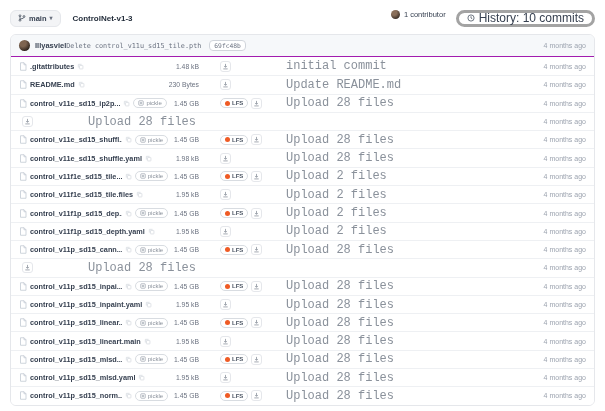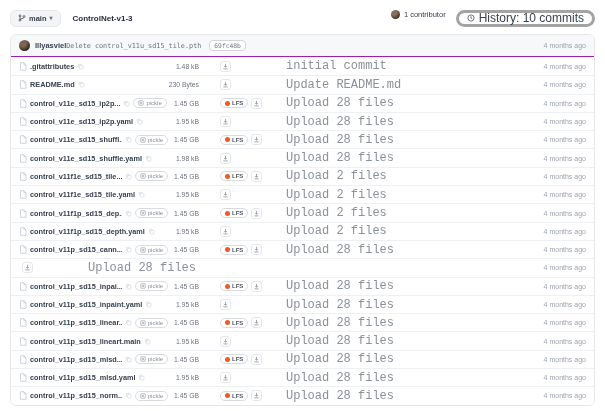--- a/index.html
+++ b/index.html
@@ -209,170 +209,223 @@
         <svg width="7" height="7" viewBox="0 0 16 16" fill="none" stroke="#8a919b" stroke-width="1.8">
           <path d="M8 2v7.5M4.8 6.8 8 10l3.2-3.2M3 13.5h10"></path>
         </svg>
       </span>
     </div>
     <a class="row-msg">Upload 28 files</a>
     <span class="row-age">4 months ago</span>
   </div>
 
   <div class="file-row">
-    <div class="file-cell">
-      <span class="file-icon">
-        <svg width="8" height="9" viewBox="0 0 16 18" fill="none" stroke="#c3cad3" stroke-width="1.6">
-          <path d="M3 1.5h7l4 4v11H3z"></path>
-                <path d="M10 1.5v4h4"></path>
-        </svg>
-      </span>
-      <a class="file-name">control_v11e_sd15_ip2p.yaml</a>
+    <div class="actions">
+
+      <span class="dl-btn">
+        <svg width="7" height="7" viewBox="0 0 16 16" fill="none" stroke="#8a919b" stroke-width="1.8">
+          <path d="M8 2v7.5M4.8 6.8 8 10l3.2-3.2M3 13.5h10"></path>
+        </svg>
+      </span>
+    </div>
+    <a class="row-msg">Upload 28 files</a>
+    <span class="row-age">4 months ago</span>
+  </div>
+
+  <div class="file-row">
+    <div class="file-cell">
+      <span class="file-icon">
+        <svg width="8" height="9" viewBox="0 0 16 18" fill="none" stroke="#c3cad3" stroke-width="1.6">
+          <path d="M3 1.5h7l4 4v11H3z"></path>
+                <path d="M10 1.5v4h4"></path>
+        </svg>
+      </span>
+      <a class="file-name">control_v11e_sd15_shuffl...</a>
+      <span class="copy-icon">
+        <svg width="7" height="7" viewBox="0 0 16 16" fill="none" stroke="#c9ced6" stroke-width="1.8">
+          <rect x="5.5" y="5.5" width="8" height="8" rx="1"></rect>
+                <path d="M10.5 3H3v7.5"></path>
+        </svg>
+      </span>
+      <span class="pickle-badge">
+        <svg width="6" height="6" viewBox="0 0 16 16" fill="none" stroke="#9aa1ab" stroke-width="1.8">
+          <rect x="2" y="2" width="12" height="12" rx="2"></rect>
+                <path d="M5 6.5h6M5 9.5h6"></path>
+        </svg>
+        <span>pickle</span>
+      </span>
+      <span class="cell-spacer"></span>
+      <span class="file-size">1.45 GB</span>
+    </div>
+    <div class="actions">
+      <span class="lfs-badge">
+        <span class="lfs-dot" style="background: rgb(239, 91, 37);"></span>
+        <span>LFS</span>
+      </span>
+      <span class="dl-btn">
+        <svg width="7" height="7" viewBox="0 0 16 16" fill="none" stroke="#8a919b" stroke-width="1.8">
+          <path d="M8 2v7.5M4.8 6.8 8 10l3.2-3.2M3 13.5h10"></path>
+        </svg>
+      </span>
+    </div>
+    <a class="row-msg">Upload 28 files</a>
+    <span class="row-age">4 months ago</span>
+  </div>
+
+  <div class="file-row">
+    <div class="file-cell">
+      <span class="file-icon">
+        <svg width="8" height="9" viewBox="0 0 16 18" fill="none" stroke="#c3cad3" stroke-width="1.6">
+          <path d="M3 1.5h7l4 4v11H3z"></path>
+                <path d="M10 1.5v4h4"></path>
+        </svg>
+      </span>
+      <a class="file-name">control_v11e_sd15_shuffle.yaml</a>
+      <span class="copy-icon">
+        <svg width="7" height="7" viewBox="0 0 16 16" fill="none" stroke="#c9ced6" stroke-width="1.8">
+          <rect x="5.5" y="5.5" width="8" height="8" rx="1"></rect>
+                <path d="M10.5 3H3v7.5"></path>
+        </svg>
+      </span>
+
+      <span class="cell-spacer"></span>
+      <span class="file-size">1.98 kB</span>
+    </div>
+    <div class="actions">
+
+      <span class="dl-btn">
+        <svg width="7" height="7" viewBox="0 0 16 16" fill="none" stroke="#8a919b" stroke-width="1.8">
+          <path d="M8 2v7.5M4.8 6.8 8 10l3.2-3.2M3 13.5h10"></path>
+        </svg>
+      </span>
+    </div>
+    <a class="row-msg">Upload 28 files</a>
+    <span class="row-age">4 months ago</span>
+  </div>
+
+  <div class="file-row">
+    <div class="file-cell">
+      <span class="file-icon">
+        <svg width="8" height="9" viewBox="0 0 16 18" fill="none" stroke="#c3cad3" stroke-width="1.6">
+          <path d="M3 1.5h7l4 4v11H3z"></path>
+                <path d="M10 1.5v4h4"></path>
+        </svg>
+      </span>
+      <a class="file-name">control_v11f1e_sd15_tile....</a>
+      <span class="copy-icon">
+        <svg width="7" height="7" viewBox="0 0 16 16" fill="none" stroke="#c9ced6" stroke-width="1.8">
+          <rect x="5.5" y="5.5" width="8" height="8" rx="1"></rect>
+                <path d="M10.5 3H3v7.5"></path>
+        </svg>
+      </span>
+      <span class="pickle-badge">
+        <svg width="6" height="6" viewBox="0 0 16 16" fill="none" stroke="#9aa1ab" stroke-width="1.8">
+          <rect x="2" y="2" width="12" height="12" rx="2"></rect>
+                <path d="M5 6.5h6M5 9.5h6"></path>
+        </svg>
+        <span>pickle</span>
+      </span>
+      <span class="cell-spacer"></span>
+      <span class="file-size">1.45 GB</span>
+    </div>
+    <div class="actions">
+      <span class="lfs-badge">
+        <span class="lfs-dot" style="background: rgb(239, 91, 37);"></span>
+        <span>LFS</span>
+      </span>
+      <span class="dl-btn">
+        <svg width="7" height="7" viewBox="0 0 16 16" fill="none" stroke="#8a919b" stroke-width="1.8">
+          <path d="M8 2v7.5M4.8 6.8 8 10l3.2-3.2M3 13.5h10"></path>
+        </svg>
+      </span>
+    </div>
+    <a class="row-msg">Upload 2 files</a>
+    <span class="row-age">4 months ago</span>
+  </div>
+
+  <div class="file-row">
+    <div class="file-cell">
+      <span class="file-icon">
+        <svg width="8" height="9" viewBox="0 0 16 18" fill="none" stroke="#c3cad3" stroke-width="1.6">
+          <path d="M3 1.5h7l4 4v11H3z"></path>
+                <path d="M10 1.5v4h4"></path>
+        </svg>
+      </span>
+      <a class="file-name">control_v11f1e_sd15_tile.files</a>
       <span class="copy-icon">
         <svg width="7" height="7" viewBox="0 0 16 16" fill="none" stroke="#c9ced6" stroke-width="1.8">
           <rect x="5.5" y="5.5" width="8" height="8" rx="1"></rect>
                 <path d="M10.5 3H3v7.5"></path>
         </svg>
       </span>
 
       <span class="cell-spacer"></span>
       <span class="file-size">1.95 kB</span>
     </div>
     <div class="actions">
 
       <span class="dl-btn">
         <svg width="7" height="7" viewBox="0 0 16 16" fill="none" stroke="#8a919b" stroke-width="1.8">
           <path d="M8 2v7.5M4.8 6.8 8 10l3.2-3.2M3 13.5h10"></path>
         </svg>
       </span>
     </div>
-    <a class="row-msg">Upload 28 files</a>
-    <span class="row-age">4 months ago</span>
-  </div>
-
-  <div class="file-row">
-    <div class="file-cell">
-      <span class="file-icon">
-        <svg width="8" height="9" viewBox="0 0 16 18" fill="none" stroke="#c3cad3" stroke-width="1.6">
-          <path d="M3 1.5h7l4 4v11H3z"></path>
-                <path d="M10 1.5v4h4"></path>
-        </svg>
-      </span>
-      <a class="file-name">control_v11e_sd15_shuffl...</a>
-      <span class="copy-icon">
-        <svg width="7" height="7" viewBox="0 0 16 16" fill="none" stroke="#c9ced6" stroke-width="1.8">
-          <rect x="5.5" y="5.5" width="8" height="8" rx="1"></rect>
-                <path d="M10.5 3H3v7.5"></path>
-        </svg>
-      </span>
-      <span class="pickle-badge">
-        <svg width="6" height="6" viewBox="0 0 16 16" fill="none" stroke="#9aa1ab" stroke-width="1.8">
-          <rect x="2" y="2" width="12" height="12" rx="2"></rect>
-                <path d="M5 6.5h6M5 9.5h6"></path>
-        </svg>
-        <span>pickle</span>
-      </span>
-      <span class="cell-spacer"></span>
-      <span class="file-size">1.45 GB</span>
-    </div>
-    <div class="actions">
-      <span class="lfs-badge">
-        <span class="lfs-dot" style="background: rgb(239, 91, 37);"></span>
-        <span>LFS</span>
-      </span>
-      <span class="dl-btn">
-        <svg width="7" height="7" viewBox="0 0 16 16" fill="none" stroke="#8a919b" stroke-width="1.8">
-          <path d="M8 2v7.5M4.8 6.8 8 10l3.2-3.2M3 13.5h10"></path>
-        </svg>
-      </span>
-    </div>
-    <a class="row-msg">Upload 28 files</a>
-    <span class="row-age">4 months ago</span>
-  </div>
-
-  <div class="file-row">
-    <div class="file-cell">
-      <span class="file-icon">
-        <svg width="8" height="9" viewBox="0 0 16 18" fill="none" stroke="#c3cad3" stroke-width="1.6">
-          <path d="M3 1.5h7l4 4v11H3z"></path>
-                <path d="M10 1.5v4h4"></path>
-        </svg>
-      </span>
-      <a class="file-name">control_v11e_sd15_shuffle.yaml</a>
-      <span class="copy-icon">
-        <svg width="7" height="7" viewBox="0 0 16 16" fill="none" stroke="#c9ced6" stroke-width="1.8">
-          <rect x="5.5" y="5.5" width="8" height="8" rx="1"></rect>
-                <path d="M10.5 3H3v7.5"></path>
-        </svg>
-      </span>
-
-      <span class="cell-spacer"></span>
-      <span class="file-size">1.98 kB</span>
-    </div>
-    <div class="actions">
-
-      <span class="dl-btn">
-        <svg width="7" height="7" viewBox="0 0 16 16" fill="none" stroke="#8a919b" stroke-width="1.8">
-          <path d="M8 2v7.5M4.8 6.8 8 10l3.2-3.2M3 13.5h10"></path>
-        </svg>
-      </span>
-    </div>
-    <a class="row-msg">Upload 28 files</a>
-    <span class="row-age">4 months ago</span>
-  </div>
-
-  <div class="file-row">
-    <div class="file-cell">
-      <span class="file-icon">
-        <svg width="8" height="9" viewBox="0 0 16 18" fill="none" stroke="#c3cad3" stroke-width="1.6">
-          <path d="M3 1.5h7l4 4v11H3z"></path>
-                <path d="M10 1.5v4h4"></path>
-        </svg>
-      </span>
-      <a class="file-name">control_v11f1e_sd15_tile....</a>
-      <span class="copy-icon">
-        <svg width="7" height="7" viewBox="0 0 16 16" fill="none" stroke="#c9ced6" stroke-width="1.8">
-          <rect x="5.5" y="5.5" width="8" height="8" rx="1"></rect>
-                <path d="M10.5 3H3v7.5"></path>
-        </svg>
-      </span>
-      <span class="pickle-badge">
-        <svg width="6" height="6" viewBox="0 0 16 16" fill="none" stroke="#9aa1ab" stroke-width="1.8">
-          <rect x="2" y="2" width="12" height="12" rx="2"></rect>
-                <path d="M5 6.5h6M5 9.5h6"></path>
-        </svg>
-        <span>pickle</span>
-      </span>
-      <span class="cell-spacer"></span>
-      <span class="file-size">1.45 GB</span>
-    </div>
-    <div class="actions">
-      <span class="lfs-badge">
-        <span class="lfs-dot" style="background: rgb(239, 91, 37);"></span>
-        <span>LFS</span>
-      </span>
-      <span class="dl-btn">
-        <svg width="7" height="7" viewBox="0 0 16 16" fill="none" stroke="#8a919b" stroke-width="1.8">
-          <path d="M8 2v7.5M4.8 6.8 8 10l3.2-3.2M3 13.5h10"></path>
-        </svg>
-      </span>
-    </div>
     <a class="row-msg">Upload 2 files</a>
     <span class="row-age">4 months ago</span>
   </div>
 
   <div class="file-row">
     <div class="file-cell">
       <span class="file-icon">
         <svg width="8" height="9" viewBox="0 0 16 18" fill="none" stroke="#c3cad3" stroke-width="1.6">
           <path d="M3 1.5h7l4 4v11H3z"></path>
                 <path d="M10 1.5v4h4"></path>
         </svg>
       </span>
-      <a class="file-name">control_v11f1e_sd15_tile.yaml</a>
+      <a class="file-name">control_v11f1p_sd15_dep...</a>
+      <span class="copy-icon">
+        <svg width="7" height="7" viewBox="0 0 16 16" fill="none" stroke="#c9ced6" stroke-width="1.8">
+          <rect x="5.5" y="5.5" width="8" height="8" rx="1"></rect>
+                <path d="M10.5 3H3v7.5"></path>
+        </svg>
+      </span>
+      <span class="pickle-badge">
+        <svg width="6" height="6" viewBox="0 0 16 16" fill="none" stroke="#9aa1ab" stroke-width="1.8">
+          <rect x="2" y="2" width="12" height="12" rx="2"></rect>
+                <path d="M5 6.5h6M5 9.5h6"></path>
+        </svg>
+        <span>pickle</span>
+      </span>
+      <span class="cell-spacer"></span>
+      <span class="file-size">1.45 GB</span>
+    </div>
+    <div class="actions">
+      <span class="lfs-badge">
+        <span class="lfs-dot" style="background: rgb(239, 91, 37);"></span>
+        <span>LFS</span>
+      </span>
+      <span class="dl-btn">
+        <svg width="7" height="7" viewBox="0 0 16 16" fill="none" stroke="#8a919b" stroke-width="1.8">
+          <path d="M8 2v7.5M4.8 6.8 8 10l3.2-3.2M3 13.5h10"></path>
+        </svg>
+      </span>
+    </div>
+    <a class="row-msg">Upload 2 files</a>
+    <span class="row-age">4 months ago</span>
+  </div>
+
+  <div class="file-row">
+    <div class="file-cell">
+      <span class="file-icon">
+        <svg width="8" height="9" viewBox="0 0 16 18" fill="none" stroke="#c3cad3" stroke-width="1.6">
+          <path d="M3 1.5h7l4 4v11H3z"></path>
+                <path d="M10 1.5v4h4"></path>
+        </svg>
+      </span>
+      <a class="file-name">control_v11f1p_sd15_depth.yaml</a>
       <span class="copy-icon">
         <svg width="7" height="7" viewBox="0 0 16 16" fill="none" stroke="#c9ced6" stroke-width="1.8">
           <rect x="5.5" y="5.5" width="8" height="8" rx="1"></rect>
                 <path d="M10.5 3H3v7.5"></path>
         </svg>
       </span>
 
       <span class="cell-spacer"></span>
       <span class="file-size">1.95 kB</span>
     </div>
@@ -389,185 +442,185 @@
   </div>
 
   <div class="file-row">
     <div class="file-cell">
       <span class="file-icon">
         <svg width="8" height="9" viewBox="0 0 16 18" fill="none" stroke="#c3cad3" stroke-width="1.6">
           <path d="M3 1.5h7l4 4v11H3z"></path>
                 <path d="M10 1.5v4h4"></path>
         </svg>
       </span>
-      <a class="file-name">control_v11f1p_sd15_dep...</a>
-      <span class="copy-icon">
-        <svg width="7" height="7" viewBox="0 0 16 16" fill="none" stroke="#c9ced6" stroke-width="1.8">
-          <rect x="5.5" y="5.5" width="8" height="8" rx="1"></rect>
-                <path d="M10.5 3H3v7.5"></path>
-        </svg>
-      </span>
-      <span class="pickle-badge">
-        <svg width="6" height="6" viewBox="0 0 16 16" fill="none" stroke="#9aa1ab" stroke-width="1.8">
-          <rect x="2" y="2" width="12" height="12" rx="2"></rect>
-                <path d="M5 6.5h6M5 9.5h6"></path>
-        </svg>
-        <span>pickle</span>
-      </span>
-      <span class="cell-spacer"></span>
-      <span class="file-size">1.45 GB</span>
-    </div>
-    <div class="actions">
-      <span class="lfs-badge">
-        <span class="lfs-dot" style="background: rgb(239, 91, 37);"></span>
-        <span>LFS</span>
-      </span>
-      <span class="dl-btn">
-        <svg width="7" height="7" viewBox="0 0 16 16" fill="none" stroke="#8a919b" stroke-width="1.8">
-          <path d="M8 2v7.5M4.8 6.8 8 10l3.2-3.2M3 13.5h10"></path>
-        </svg>
-      </span>
-    </div>
-    <a class="row-msg">Upload 2 files</a>
-    <span class="row-age">4 months ago</span>
-  </div>
-
-  <div class="file-row">
-    <div class="file-cell">
-      <span class="file-icon">
-        <svg width="8" height="9" viewBox="0 0 16 18" fill="none" stroke="#c3cad3" stroke-width="1.6">
-          <path d="M3 1.5h7l4 4v11H3z"></path>
-                <path d="M10 1.5v4h4"></path>
-        </svg>
-      </span>
-      <a class="file-name">control_v11f1p_sd15_depth.yaml</a>
+      <a class="file-name">control_v11p_sd15_cann...</a>
+      <span class="copy-icon">
+        <svg width="7" height="7" viewBox="0 0 16 16" fill="none" stroke="#c9ced6" stroke-width="1.8">
+          <rect x="5.5" y="5.5" width="8" height="8" rx="1"></rect>
+                <path d="M10.5 3H3v7.5"></path>
+        </svg>
+      </span>
+      <span class="pickle-badge">
+        <svg width="6" height="6" viewBox="0 0 16 16" fill="none" stroke="#9aa1ab" stroke-width="1.8">
+          <rect x="2" y="2" width="12" height="12" rx="2"></rect>
+                <path d="M5 6.5h6M5 9.5h6"></path>
+        </svg>
+        <span>pickle</span>
+      </span>
+      <span class="cell-spacer"></span>
+      <span class="file-size">1.45 GB</span>
+    </div>
+    <div class="actions">
+      <span class="lfs-badge">
+        <span class="lfs-dot" style="background: rgb(239, 91, 37);"></span>
+        <span>LFS</span>
+      </span>
+      <span class="dl-btn">
+        <svg width="7" height="7" viewBox="0 0 16 16" fill="none" stroke="#8a919b" stroke-width="1.8">
+          <path d="M8 2v7.5M4.8 6.8 8 10l3.2-3.2M3 13.5h10"></path>
+        </svg>
+      </span>
+    </div>
+    <a class="row-msg">Upload 28 files</a>
+    <span class="row-age">4 months ago</span>
+  </div>
+
+  <div class="file-row">
+    <div class="actions">
+
+      <span class="dl-btn">
+        <svg width="7" height="7" viewBox="0 0 16 16" fill="none" stroke="#8a919b" stroke-width="1.8">
+          <path d="M8 2v7.5M4.8 6.8 8 10l3.2-3.2M3 13.5h10"></path>
+        </svg>
+      </span>
+    </div>
+    <a class="row-msg">Upload 28 files</a>
+    <span class="row-age">4 months ago</span>
+  </div>
+
+  <div class="file-row">
+    <div class="file-cell">
+      <span class="file-icon">
+        <svg width="8" height="9" viewBox="0 0 16 18" fill="none" stroke="#c3cad3" stroke-width="1.6">
+          <path d="M3 1.5h7l4 4v11H3z"></path>
+                <path d="M10 1.5v4h4"></path>
+        </svg>
+      </span>
+      <a class="file-name">control_v11p_sd15_inpai...</a>
+      <span class="copy-icon">
+        <svg width="7" height="7" viewBox="0 0 16 16" fill="none" stroke="#c9ced6" stroke-width="1.8">
+          <rect x="5.5" y="5.5" width="8" height="8" rx="1"></rect>
+                <path d="M10.5 3H3v7.5"></path>
+        </svg>
+      </span>
+      <span class="pickle-badge">
+        <svg width="6" height="6" viewBox="0 0 16 16" fill="none" stroke="#9aa1ab" stroke-width="1.8">
+          <rect x="2" y="2" width="12" height="12" rx="2"></rect>
+                <path d="M5 6.5h6M5 9.5h6"></path>
+        </svg>
+        <span>pickle</span>
+      </span>
+      <span class="cell-spacer"></span>
+      <span class="file-size">1.45 GB</span>
+    </div>
+    <div class="actions">
+      <span class="lfs-badge">
+        <span class="lfs-dot" style="background: rgb(239, 91, 37);"></span>
+        <span>LFS</span>
+      </span>
+      <span class="dl-btn">
+        <svg width="7" height="7" viewBox="0 0 16 16" fill="none" stroke="#8a919b" stroke-width="1.8">
+          <path d="M8 2v7.5M4.8 6.8 8 10l3.2-3.2M3 13.5h10"></path>
+        </svg>
+      </span>
+    </div>
+    <a class="row-msg">Upload 28 files</a>
+    <span class="row-age">4 months ago</span>
+  </div>
+
+  <div class="file-row">
+    <div class="file-cell">
+      <span class="file-icon">
+        <svg width="8" height="9" viewBox="0 0 16 18" fill="none" stroke="#c3cad3" stroke-width="1.6">
+          <path d="M3 1.5h7l4 4v11H3z"></path>
+                <path d="M10 1.5v4h4"></path>
+        </svg>
+      </span>
+      <a class="file-name">control_v11p_sd15_inpaint.yaml</a>
       <span class="copy-icon">
         <svg width="7" height="7" viewBox="0 0 16 16" fill="none" stroke="#c9ced6" stroke-width="1.8">
           <rect x="5.5" y="5.5" width="8" height="8" rx="1"></rect>
                 <path d="M10.5 3H3v7.5"></path>
         </svg>
       </span>
 
       <span class="cell-spacer"></span>
       <span class="file-size">1.95 kB</span>
     </div>
     <div class="actions">
 
       <span class="dl-btn">
         <svg width="7" height="7" viewBox="0 0 16 16" fill="none" stroke="#8a919b" stroke-width="1.8">
           <path d="M8 2v7.5M4.8 6.8 8 10l3.2-3.2M3 13.5h10"></path>
         </svg>
       </span>
     </div>
-    <a class="row-msg">Upload 2 files</a>
-    <span class="row-age">4 months ago</span>
-  </div>
-
-  <div class="file-row">
-    <div class="file-cell">
-      <span class="file-icon">
-        <svg width="8" height="9" viewBox="0 0 16 18" fill="none" stroke="#c3cad3" stroke-width="1.6">
-          <path d="M3 1.5h7l4 4v11H3z"></path>
-                <path d="M10 1.5v4h4"></path>
-        </svg>
-      </span>
-      <a class="file-name">control_v11p_sd15_cann...</a>
-      <span class="copy-icon">
-        <svg width="7" height="7" viewBox="0 0 16 16" fill="none" stroke="#c9ced6" stroke-width="1.8">
-          <rect x="5.5" y="5.5" width="8" height="8" rx="1"></rect>
-                <path d="M10.5 3H3v7.5"></path>
-        </svg>
-      </span>
-      <span class="pickle-badge">
-        <svg width="6" height="6" viewBox="0 0 16 16" fill="none" stroke="#9aa1ab" stroke-width="1.8">
-          <rect x="2" y="2" width="12" height="12" rx="2"></rect>
-                <path d="M5 6.5h6M5 9.5h6"></path>
-        </svg>
-        <span>pickle</span>
-      </span>
-      <span class="cell-spacer"></span>
-      <span class="file-size">1.45 GB</span>
-    </div>
-    <div class="actions">
-      <span class="lfs-badge">
-        <span class="lfs-dot" style="background: rgb(239, 91, 37);"></span>
-        <span>LFS</span>
-      </span>
-      <span class="dl-btn">
-        <svg width="7" height="7" viewBox="0 0 16 16" fill="none" stroke="#8a919b" stroke-width="1.8">
-          <path d="M8 2v7.5M4.8 6.8 8 10l3.2-3.2M3 13.5h10"></path>
-        </svg>
-      </span>
-    </div>
-    <a class="row-msg">Upload 28 files</a>
-    <span class="row-age">4 months ago</span>
-  </div>
-
-  <div class="file-row">
-    <div class="actions">
-
-      <span class="dl-btn">
-        <svg width="7" height="7" viewBox="0 0 16 16" fill="none" stroke="#8a919b" stroke-width="1.8">
-          <path d="M8 2v7.5M4.8 6.8 8 10l3.2-3.2M3 13.5h10"></path>
-        </svg>
-      </span>
-    </div>
-    <a class="row-msg">Upload 28 files</a>
-    <span class="row-age">4 months ago</span>
-  </div>
-
-  <div class="file-row">
-    <div class="file-cell">
-      <span class="file-icon">
-        <svg width="8" height="9" viewBox="0 0 16 18" fill="none" stroke="#c3cad3" stroke-width="1.6">
-          <path d="M3 1.5h7l4 4v11H3z"></path>
-                <path d="M10 1.5v4h4"></path>
-        </svg>
-      </span>
-      <a class="file-name">control_v11p_sd15_inpai...</a>
-      <span class="copy-icon">
-        <svg width="7" height="7" viewBox="0 0 16 16" fill="none" stroke="#c9ced6" stroke-width="1.8">
-          <rect x="5.5" y="5.5" width="8" height="8" rx="1"></rect>
-                <path d="M10.5 3H3v7.5"></path>
-        </svg>
-      </span>
-      <span class="pickle-badge">
-        <svg width="6" height="6" viewBox="0 0 16 16" fill="none" stroke="#9aa1ab" stroke-width="1.8">
-          <rect x="2" y="2" width="12" height="12" rx="2"></rect>
-                <path d="M5 6.5h6M5 9.5h6"></path>
-        </svg>
-        <span>pickle</span>
-      </span>
-      <span class="cell-spacer"></span>
-      <span class="file-size">1.45 GB</span>
-    </div>
-    <div class="actions">
-      <span class="lfs-badge">
-        <span class="lfs-dot" style="background: rgb(239, 91, 37);"></span>
-        <span>LFS</span>
-      </span>
-      <span class="dl-btn">
-        <svg width="7" height="7" viewBox="0 0 16 16" fill="none" stroke="#8a919b" stroke-width="1.8">
-          <path d="M8 2v7.5M4.8 6.8 8 10l3.2-3.2M3 13.5h10"></path>
-        </svg>
-      </span>
-    </div>
-    <a class="row-msg">Upload 28 files</a>
-    <span class="row-age">4 months ago</span>
-  </div>
-
-  <div class="file-row">
-    <div class="file-cell">
-      <span class="file-icon">
-        <svg width="8" height="9" viewBox="0 0 16 18" fill="none" stroke="#c3cad3" stroke-width="1.6">
-          <path d="M3 1.5h7l4 4v11H3z"></path>
-                <path d="M10 1.5v4h4"></path>
-        </svg>
-      </span>
-      <a class="file-name">control_v11p_sd15_inpaint.yaml</a>
+    <a class="row-msg">Upload 28 files</a>
+    <span class="row-age">4 months ago</span>
+  </div>
+
+  <div class="file-row">
+    <div class="file-cell">
+      <span class="file-icon">
+        <svg width="8" height="9" viewBox="0 0 16 18" fill="none" stroke="#c3cad3" stroke-width="1.6">
+          <path d="M3 1.5h7l4 4v11H3z"></path>
+                <path d="M10 1.5v4h4"></path>
+        </svg>
+      </span>
+      <a class="file-name">control_v11p_sd15_linear...</a>
+      <span class="copy-icon">
+        <svg width="7" height="7" viewBox="0 0 16 16" fill="none" stroke="#c9ced6" stroke-width="1.8">
+          <rect x="5.5" y="5.5" width="8" height="8" rx="1"></rect>
+                <path d="M10.5 3H3v7.5"></path>
+        </svg>
+      </span>
+      <span class="pickle-badge">
+        <svg width="6" height="6" viewBox="0 0 16 16" fill="none" stroke="#9aa1ab" stroke-width="1.8">
+          <rect x="2" y="2" width="12" height="12" rx="2"></rect>
+                <path d="M5 6.5h6M5 9.5h6"></path>
+        </svg>
+        <span>pickle</span>
+      </span>
+      <span class="cell-spacer"></span>
+      <span class="file-size">1.45 GB</span>
+    </div>
+    <div class="actions">
+      <span class="lfs-badge">
+        <span class="lfs-dot" style="background: rgb(239, 91, 37);"></span>
+        <span>LFS</span>
+      </span>
+      <span class="dl-btn">
+        <svg width="7" height="7" viewBox="0 0 16 16" fill="none" stroke="#8a919b" stroke-width="1.8">
+          <path d="M8 2v7.5M4.8 6.8 8 10l3.2-3.2M3 13.5h10"></path>
+        </svg>
+      </span>
+    </div>
+    <a class="row-msg">Upload 28 files</a>
+    <span class="row-age">4 months ago</span>
+  </div>
+
+  <div class="file-row">
+    <div class="file-cell">
+      <span class="file-icon">
+        <svg width="8" height="9" viewBox="0 0 16 18" fill="none" stroke="#c3cad3" stroke-width="1.6">
+          <path d="M3 1.5h7l4 4v11H3z"></path>
+                <path d="M10 1.5v4h4"></path>
+        </svg>
+      </span>
+      <a class="file-name">control_v11p_sd15_lineart.main</a>
       <span class="copy-icon">
         <svg width="7" height="7" viewBox="0 0 16 16" fill="none" stroke="#c9ced6" stroke-width="1.8">
           <rect x="5.5" y="5.5" width="8" height="8" rx="1"></rect>
                 <path d="M10.5 3H3v7.5"></path>
         </svg>
       </span>
 
       <span class="cell-spacer"></span>
       <span class="file-size">1.95 kB</span>
     </div>
@@ -584,61 +637,61 @@
   </div>
 
   <div class="file-row">
     <div class="file-cell">
       <span class="file-icon">
         <svg width="8" height="9" viewBox="0 0 16 18" fill="none" stroke="#c3cad3" stroke-width="1.6">
           <path d="M3 1.5h7l4 4v11H3z"></path>
                 <path d="M10 1.5v4h4"></path>
         </svg>
       </span>
-      <a class="file-name">control_v11p_sd15_linear...</a>
-      <span class="copy-icon">
-        <svg width="7" height="7" viewBox="0 0 16 16" fill="none" stroke="#c9ced6" stroke-width="1.8">
-          <rect x="5.5" y="5.5" width="8" height="8" rx="1"></rect>
-                <path d="M10.5 3H3v7.5"></path>
-        </svg>
-      </span>
-      <span class="pickle-badge">
-        <svg width="6" height="6" viewBox="0 0 16 16" fill="none" stroke="#9aa1ab" stroke-width="1.8">
-          <rect x="2" y="2" width="12" height="12" rx="2"></rect>
-                <path d="M5 6.5h6M5 9.5h6"></path>
-        </svg>
-        <span>pickle</span>
-      </span>
-      <span class="cell-spacer"></span>
-      <span class="file-size">1.45 GB</span>
-    </div>
-    <div class="actions">
-      <span class="lfs-badge">
-        <span class="lfs-dot" style="background: rgb(239, 91, 37);"></span>
-        <span>LFS</span>
-      </span>
-      <span class="dl-btn">
-        <svg width="7" height="7" viewBox="0 0 16 16" fill="none" stroke="#8a919b" stroke-width="1.8">
-          <path d="M8 2v7.5M4.8 6.8 8 10l3.2-3.2M3 13.5h10"></path>
-        </svg>
-      </span>
-    </div>
-    <a class="row-msg">Upload 28 files</a>
-    <span class="row-age">4 months ago</span>
-  </div>
-
-  <div class="file-row">
-    <div class="file-cell">
-      <span class="file-icon">
-        <svg width="8" height="9" viewBox="0 0 16 18" fill="none" stroke="#c3cad3" stroke-width="1.6">
-          <path d="M3 1.5h7l4 4v11H3z"></path>
-                <path d="M10 1.5v4h4"></path>
-        </svg>
-      </span>
-      <a class="file-name">control_v11p_sd15_lineart.main</a>
+      <a class="file-name">control_v11p_sd15_mlsd....</a>
+      <span class="copy-icon">
+        <svg width="7" height="7" viewBox="0 0 16 16" fill="none" stroke="#c9ced6" stroke-width="1.8">
+          <rect x="5.5" y="5.5" width="8" height="8" rx="1"></rect>
+                <path d="M10.5 3H3v7.5"></path>
+        </svg>
+      </span>
+      <span class="pickle-badge">
+        <svg width="6" height="6" viewBox="0 0 16 16" fill="none" stroke="#9aa1ab" stroke-width="1.8">
+          <rect x="2" y="2" width="12" height="12" rx="2"></rect>
+                <path d="M5 6.5h6M5 9.5h6"></path>
+        </svg>
+        <span>pickle</span>
+      </span>
+      <span class="cell-spacer"></span>
+      <span class="file-size">1.45 GB</span>
+    </div>
+    <div class="actions">
+      <span class="lfs-badge">
+        <span class="lfs-dot" style="background: rgb(239, 91, 37);"></span>
+        <span>LFS</span>
+      </span>
+      <span class="dl-btn">
+        <svg width="7" height="7" viewBox="0 0 16 16" fill="none" stroke="#8a919b" stroke-width="1.8">
+          <path d="M8 2v7.5M4.8 6.8 8 10l3.2-3.2M3 13.5h10"></path>
+        </svg>
+      </span>
+    </div>
+    <a class="row-msg">Upload 28 files</a>
+    <span class="row-age">4 months ago</span>
+  </div>
+
+  <div class="file-row">
+    <div class="file-cell">
+      <span class="file-icon">
+        <svg width="8" height="9" viewBox="0 0 16 18" fill="none" stroke="#c3cad3" stroke-width="1.6">
+          <path d="M3 1.5h7l4 4v11H3z"></path>
+                <path d="M10 1.5v4h4"></path>
+        </svg>
+      </span>
+      <a class="file-name">control_v11p_sd15_mlsd.yaml</a>
       <span class="copy-icon">
         <svg width="7" height="7" viewBox="0 0 16 16" fill="none" stroke="#c9ced6" stroke-width="1.8">
           <rect x="5.5" y="5.5" width="8" height="8" rx="1"></rect>
                 <path d="M10.5 3H3v7.5"></path>
         </svg>
       </span>
 
       <span class="cell-spacer"></span>
       <span class="file-size">1.95 kB</span>
     </div>
@@ -655,91 +708,20 @@
   </div>
 
   <div class="file-row">
     <div class="file-cell">
       <span class="file-icon">
         <svg width="8" height="9" viewBox="0 0 16 18" fill="none" stroke="#c3cad3" stroke-width="1.6">
           <path d="M3 1.5h7l4 4v11H3z"></path>
                 <path d="M10 1.5v4h4"></path>
         </svg>
       </span>
-      <a class="file-name">control_v11p_sd15_mlsd....</a>
-      <span class="copy-icon">
-        <svg width="7" height="7" viewBox="0 0 16 16" fill="none" stroke="#c9ced6" stroke-width="1.8">
-          <rect x="5.5" y="5.5" width="8" height="8" rx="1"></rect>
-                <path d="M10.5 3H3v7.5"></path>
-        </svg>
-      </span>
-      <span class="pickle-badge">
-        <svg width="6" height="6" viewBox="0 0 16 16" fill="none" stroke="#9aa1ab" stroke-width="1.8">
-          <rect x="2" y="2" width="12" height="12" rx="2"></rect>
-                <path d="M5 6.5h6M5 9.5h6"></path>
-        </svg>
-        <span>pickle</span>
-      </span>
-      <span class="cell-spacer"></span>
-      <span class="file-size">1.45 GB</span>
-    </div>
-    <div class="actions">
-      <span class="lfs-badge">
-        <span class="lfs-dot" style="background: rgb(239, 91, 37);"></span>
-        <span>LFS</span>
-      </span>
-      <span class="dl-btn">
-        <svg width="7" height="7" viewBox="0 0 16 16" fill="none" stroke="#8a919b" stroke-width="1.8">
-          <path d="M8 2v7.5M4.8 6.8 8 10l3.2-3.2M3 13.5h10"></path>
-        </svg>
-      </span>
-    </div>
-    <a class="row-msg">Upload 28 files</a>
-    <span class="row-age">4 months ago</span>
-  </div>
-
-  <div class="file-row">
-    <div class="file-cell">
-      <span class="file-icon">
-        <svg width="8" height="9" viewBox="0 0 16 18" fill="none" stroke="#c3cad3" stroke-width="1.6">
-          <path d="M3 1.5h7l4 4v11H3z"></path>
-                <path d="M10 1.5v4h4"></path>
-        </svg>
-      </span>
-      <a class="file-name">control_v11p_sd15_mlsd.yaml</a>
-      <span class="copy-icon">
-        <svg width="7" height="7" viewBox="0 0 16 16" fill="none" stroke="#c9ced6" stroke-width="1.8">
-          <rect x="5.5" y="5.5" width="8" height="8" rx="1"></rect>
-                <path d="M10.5 3H3v7.5"></path>
-        </svg>
-      </span>
-
-      <span class="cell-spacer"></span>
-      <span class="file-size">1.95 kB</span>
-    </div>
-    <div class="actions">
-
-      <span class="dl-btn">
-        <svg width="7" height="7" viewBox="0 0 16 16" fill="none" stroke="#8a919b" stroke-width="1.8">
-          <path d="M8 2v7.5M4.8 6.8 8 10l3.2-3.2M3 13.5h10"></path>
-        </svg>
-      </span>
-    </div>
-    <a class="row-msg">Upload 28 files</a>
-    <span class="row-age">4 months ago</span>
-  </div>
-
-  <div class="file-row">
-    <div class="file-cell">
-      <span class="file-icon">
-        <svg width="8" height="9" viewBox="0 0 16 18" fill="none" stroke="#c3cad3" stroke-width="1.6">
-          <path d="M3 1.5h7l4 4v11H3z"></path>
-                <path d="M10 1.5v4h4"></path>
-        </svg>
-      </span>
       <a class="file-name">control_v11p_sd15_norm...</a>
       <span class="copy-icon">
         <svg width="7" height="7" viewBox="0 0 16 16" fill="none" stroke="#c9ced6" stroke-width="1.8">
           <rect x="5.5" y="5.5" width="8" height="8" rx="1"></rect>
                 <path d="M10.5 3H3v7.5"></path>
         </svg>
       </span>
       <span class="pickle-badge">
         <svg width="6" height="6" viewBox="0 0 16 16" fill="none" stroke="#9aa1ab" stroke-width="1.8">
           <rect x="2" y="2" width="12" height="12" rx="2"></rect>

